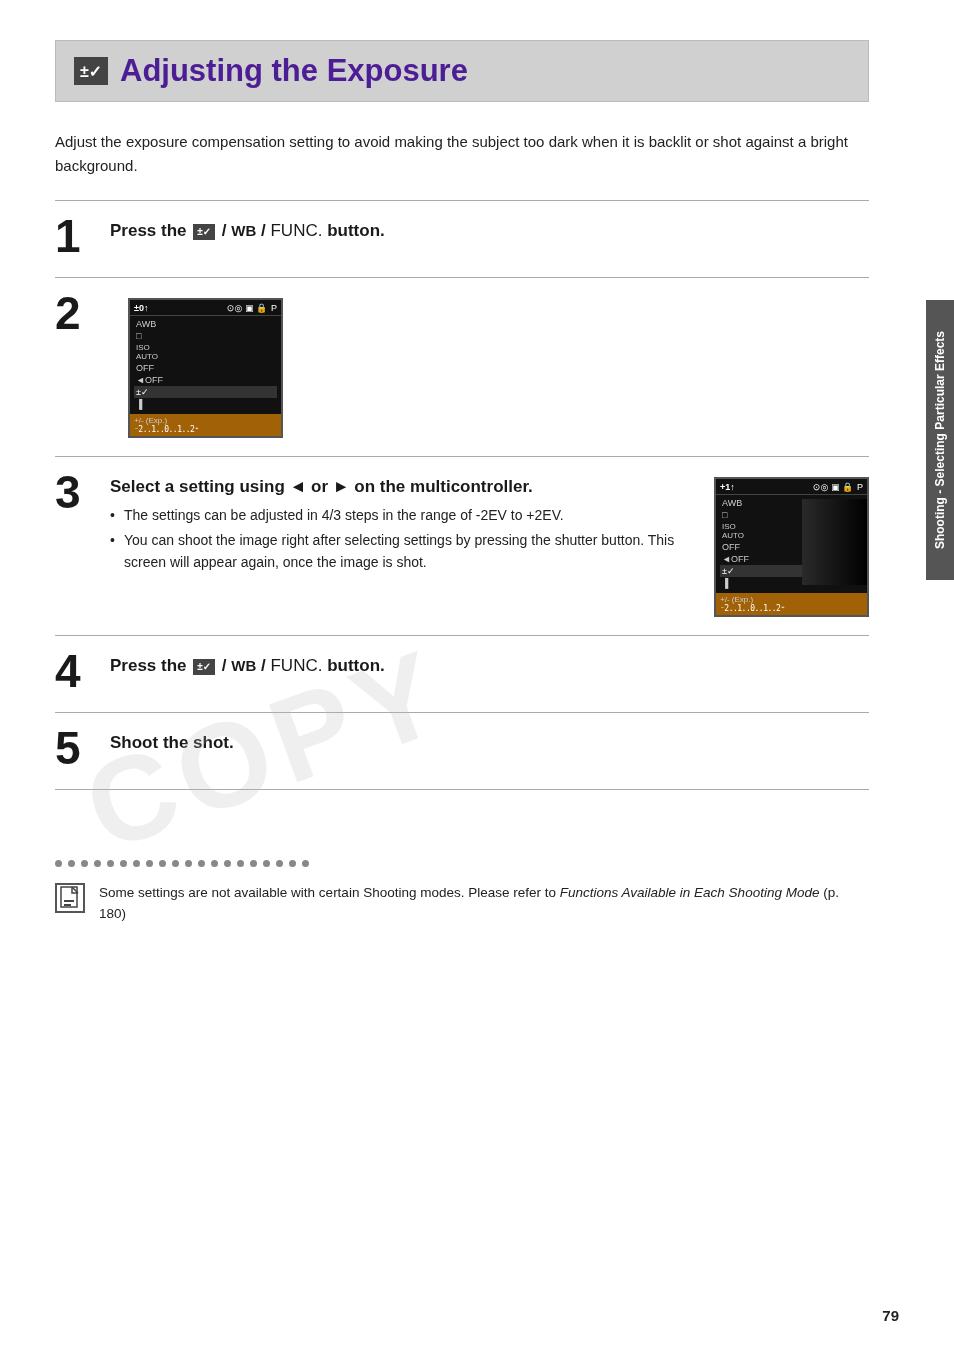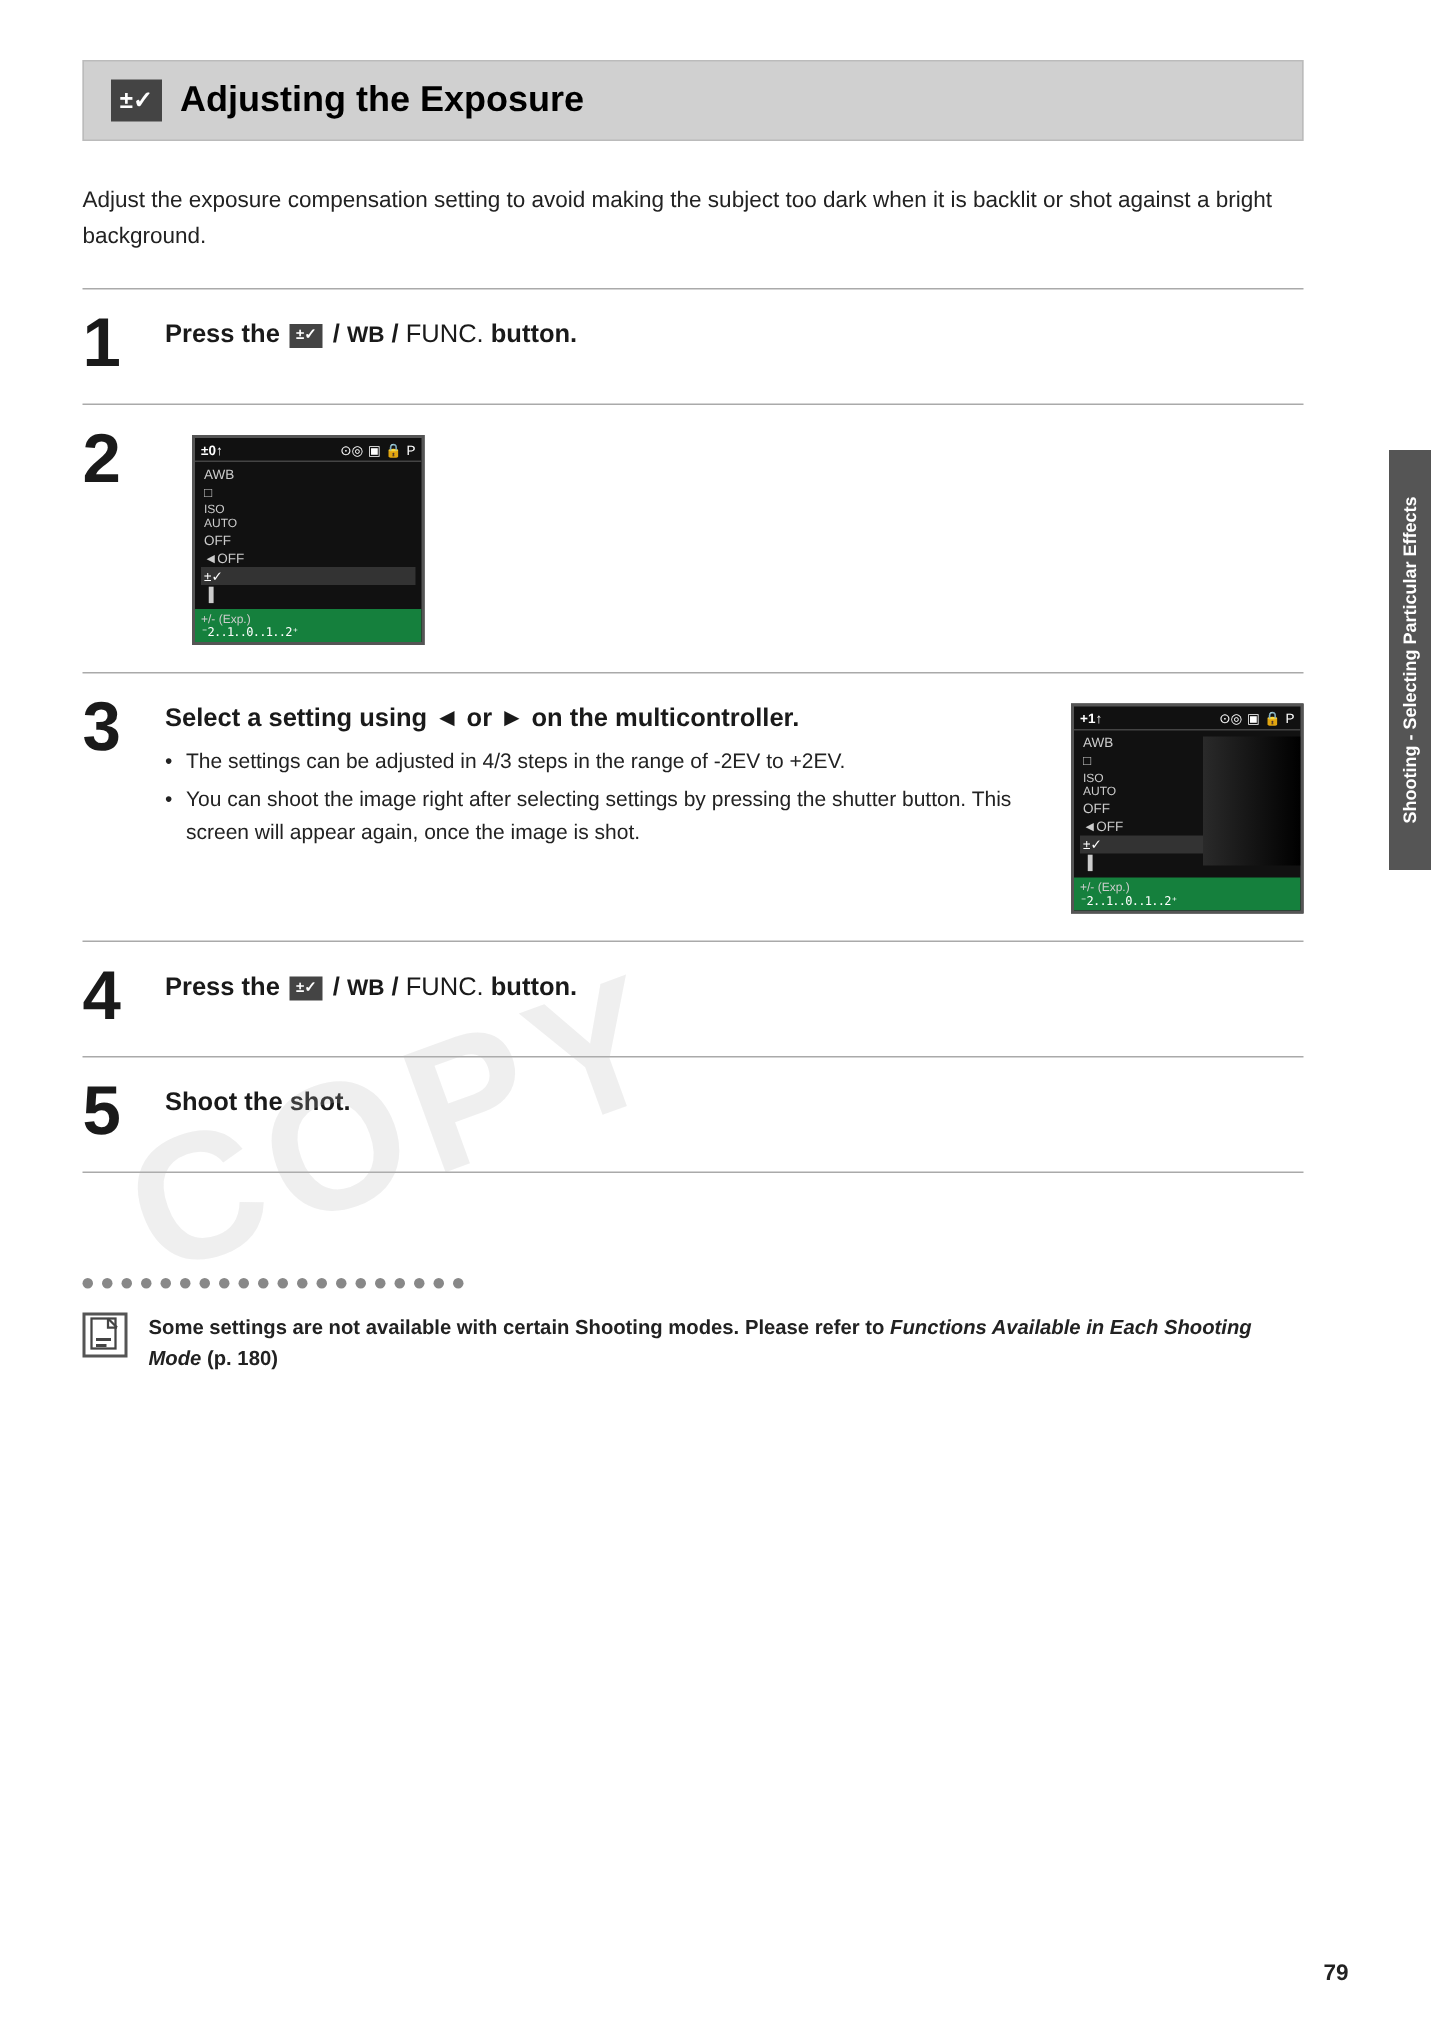--- a/index.html
+++ b/index.html
@@ -69,23 +69,23 @@
       height: 28px;
       display: flex;
       align-items: center;
       justify-content: center;
       font-size: 16px;
       font-weight: bold;
       flex-shrink: 0;
     }
 
     .title-text {
-      font-size: 24px;
-      font-weight: bold;
-      color: #000000;
+      font-size: 31px;
+      font-weight: bold;
+      color: #4c1d95;
     }
 
     
     .intro-para {
       font-size: 15px;
       line-height: 1.6;
       margin-bottom: 22px;
       color: #222;
     }
 
@@ -215,21 +215,21 @@
     .cam-screen .menu-item.selected {
       background: #333;
       color: #fff;
     }
 
     .cam-screen .bottom-bar {
       position: absolute;
       bottom: 0;
       left: 0;
       right: 0;
-      background: #15803d;
+      background: #a16207;
       padding: 2px 4px;
     }
 
     .cam-screen .exp-label {
       font-size: 8px;
       color: #ccc;
     }
 
     .cam-screen .exp-scale {
       font-size: 8px;
@@ -282,21 +282,20 @@
       width: 7px;
       height: 7px;
       border-radius: 50%;
       background: #888;
     }
 
     .note-box {
       display: flex;
       gap: 14px;
       align-items: flex-start;
-      font-weight: bold;
     }
 
     .note-icon {
       width: 30px;
       height: 30px;
       border: 2px solid #555;
       display: flex;
       align-items: center;
       justify-content: center;
       flex-shrink: 0;

